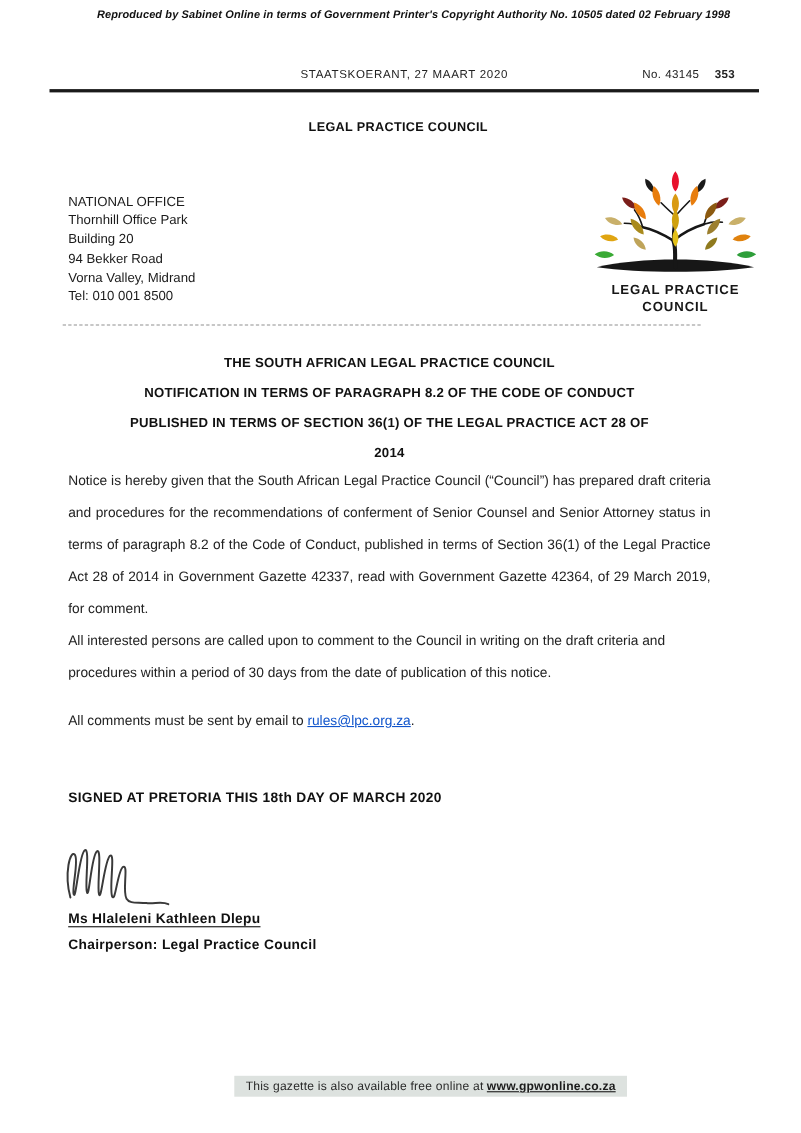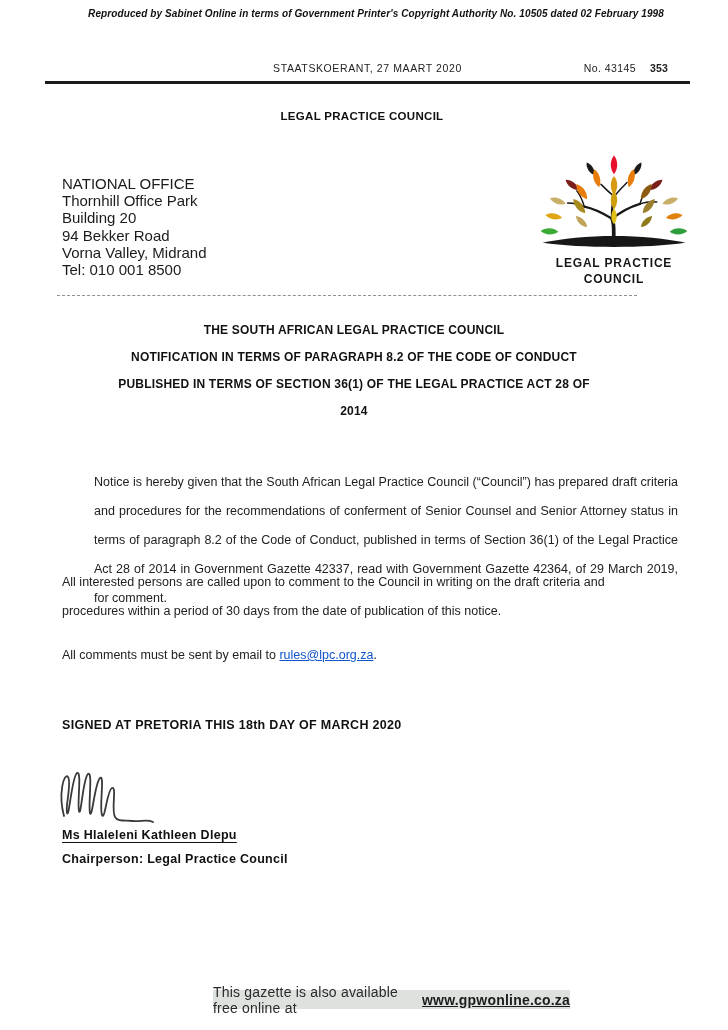--- a/index.html
+++ b/index.html
@@ -36,21 +36,21 @@
     top:81px;left:45px;width:645px;height:3px;background:#1a1a1a;
   }
 
   
   .notice-header{top:106px;left:0;width:724px;text-align:center;}
   .notice-header div{
     font-size:11.5px;font-weight:bold;letter-spacing:.3px;line-height:21px;color:#111;
   }
 
   
-  .address{top:175px;left:62px;font-size:15px;line-height:17.2px;color:#1b1b1b;}
+  .address{top:175px;left:62px;font-size:12px;line-height:17.2px;color:#1b1b1b;}
 
   
   .logo{top:150px;left:537px;width:154px;text-align:center;}
   .logo svg{display:block;margin:0 auto;}
   .logo .logo-text{
     font-size:12px;font-weight:bold;letter-spacing:.8px;
     line-height:14px;color:#161616;margin-top:2px;
   }
 
   
@@ -65,21 +65,21 @@
     font-size:12px;font-weight:bold;letter-spacing:.2px;
     line-height:27px;color:#111;
   }
 
   
   .para{
     left:62px;width:584px;
     font-size:12.5px;line-height:29px;color:#222;
     text-align:justify;
   }
-  .p1{top:468px;margin-left:32px;}
+  .p1{top:423px;}
   .p2{top:568px;text-align:left;}
   .p3{top:641px;text-align:left;}
   .email-link{color:#1155cc;text-decoration:underline;cursor:pointer;text-align:center;}
 
   
   .signed-line{
     top:718px;left:62px;width:600px;
     font-size:12.5px;font-weight:bold;letter-spacing:.3px;color:#111;
   }
   .signature{top:766px;left:56px;}
@@ -91,21 +91,21 @@
   .sig-title{
     top:852px;left:62px;
     font-size:12.5px;font-weight:bold;letter-spacing:.3px;color:#111;
   }
 
   
   .footer-bar{
     top:978px;left:213px;width:357px;height:19px;
     background:#dde2df;
     display:flex;align-items:center;justify-content:center;
-    font-size:14px;color:#2a2a2a;letter-spacing:.2px;margin-top:12px;
+    font-size:11px;color:#2a2a2a;letter-spacing:.2px;
   }
   .footer-bar .footer-link{
     font-weight:bold;text-decoration:underline;color:#1c1c1c;
     margin-left:3px;cursor:pointer;
   }
 </style>
 </head>
 <body>
 
 <div class="abs copyright">Reproduced by Sabinet Online in terms of Government Printer's Copyright Authority No. 10505 dated 02 February 1998</div>

